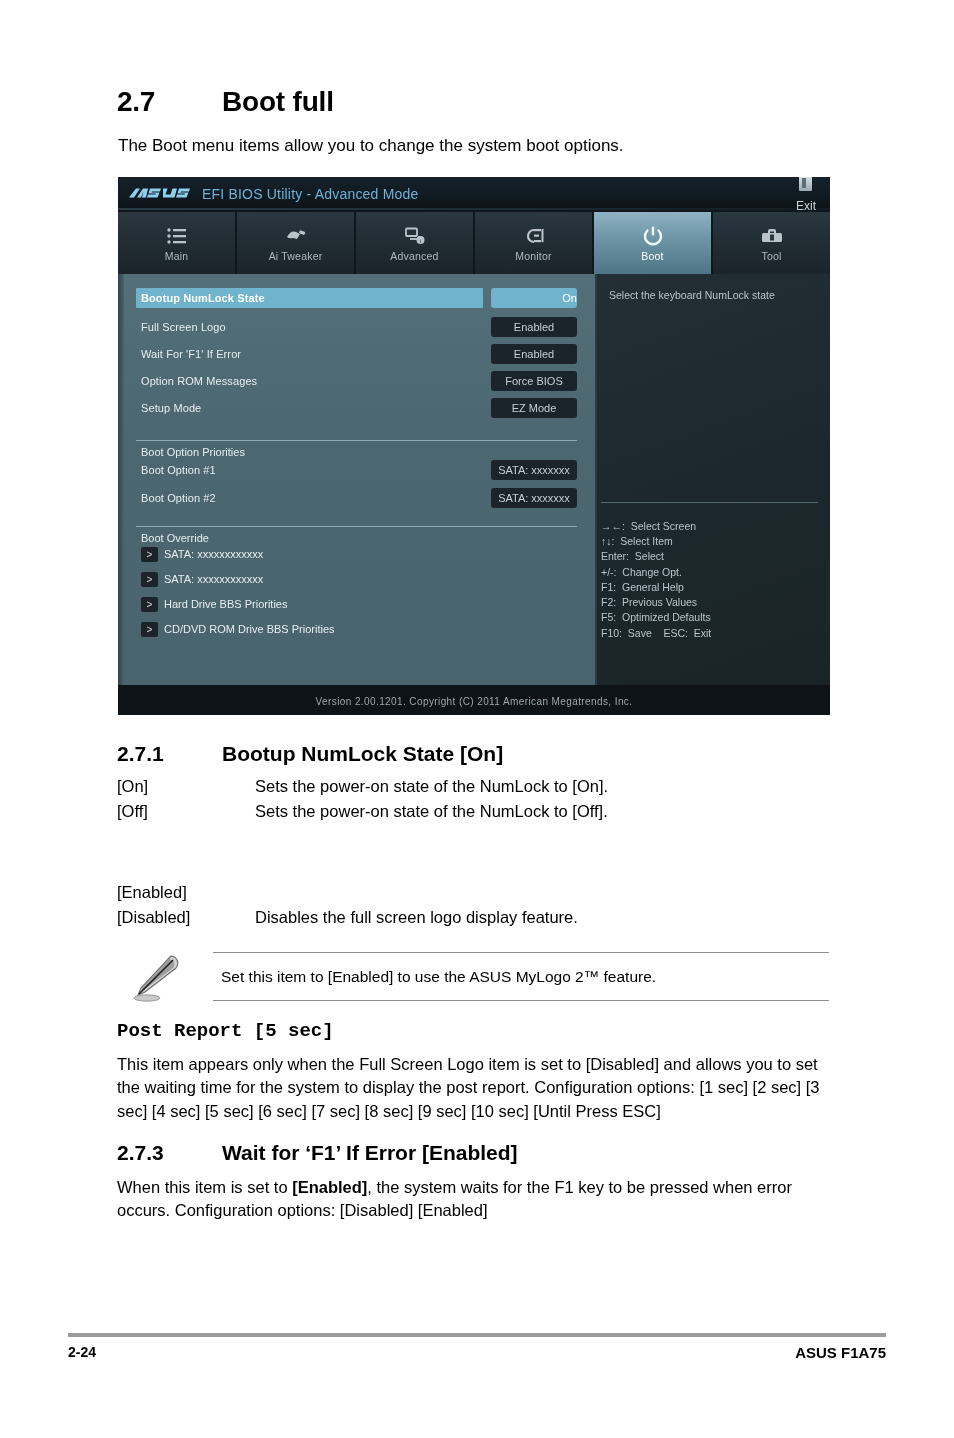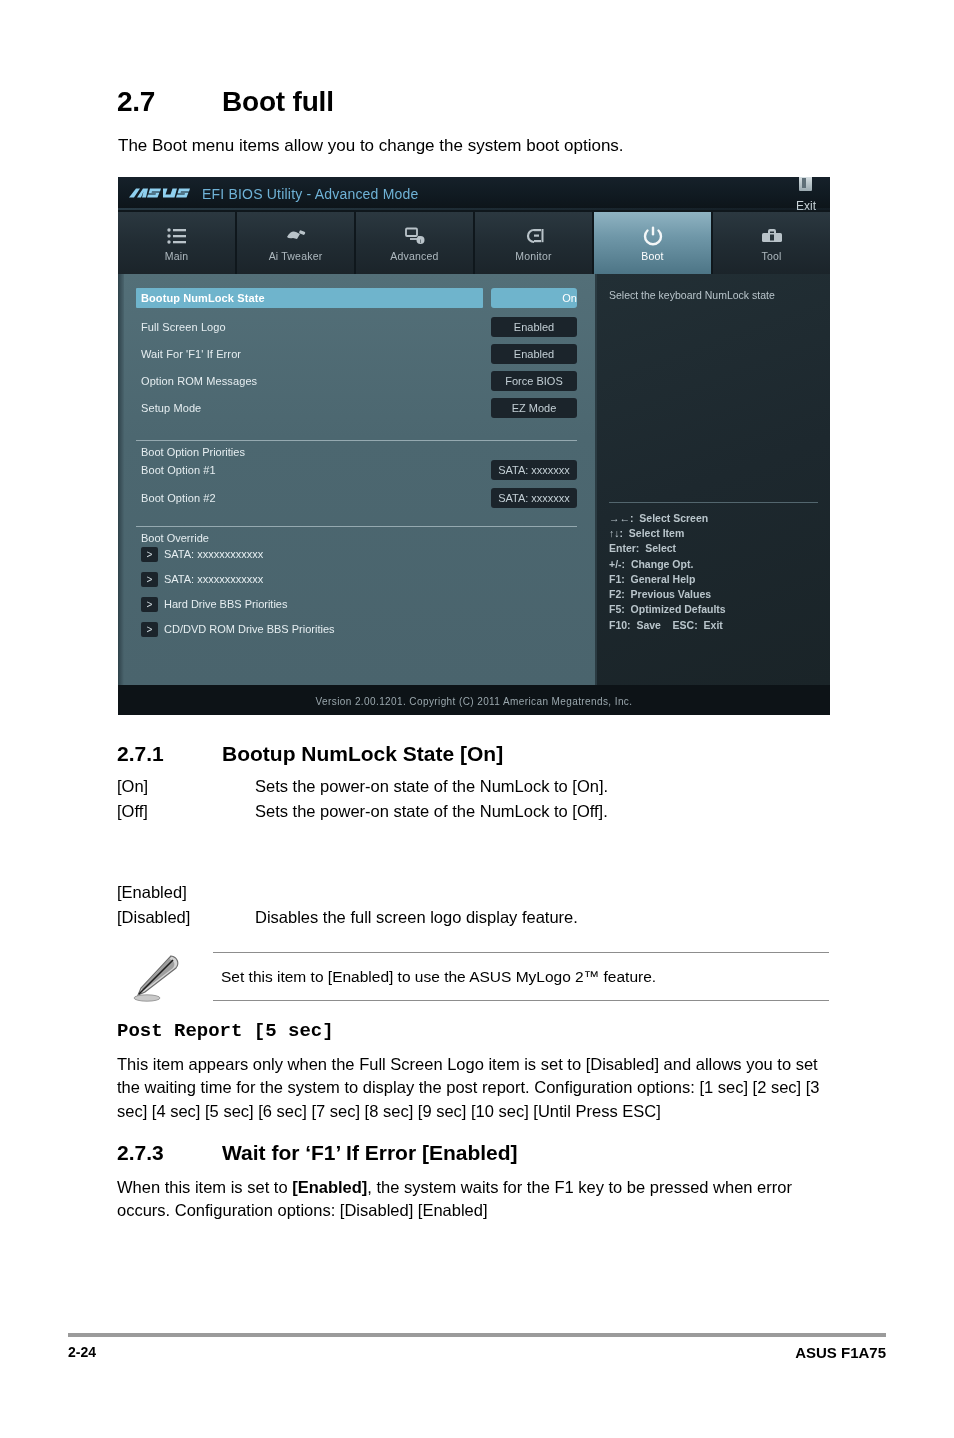--- a/index.html
+++ b/index.html
@@ -173,26 +173,25 @@
     padding: 14px 12px 0 12px;
     box-sizing: border-box;
   }
   .help-text {
     font-size: 10.5px;
     color: #b9c5cb;
     line-height: 1.35;
   }
   .legend {
     position: absolute;
-    left: 12px;
+    left: 4px;
     right: 12px;
     top: 228px;
     border-top: 1px solid #53666e;
-    padding-top: 8px;
-    font-weight: bold;
+    padding-top: 16px;
   }
   .legend-line {
     font-size: 10.5px;
     color: #b9c5cb;
     line-height: 1.45;
     white-space: pre;
   }
 
   .row {
     display: flex;

